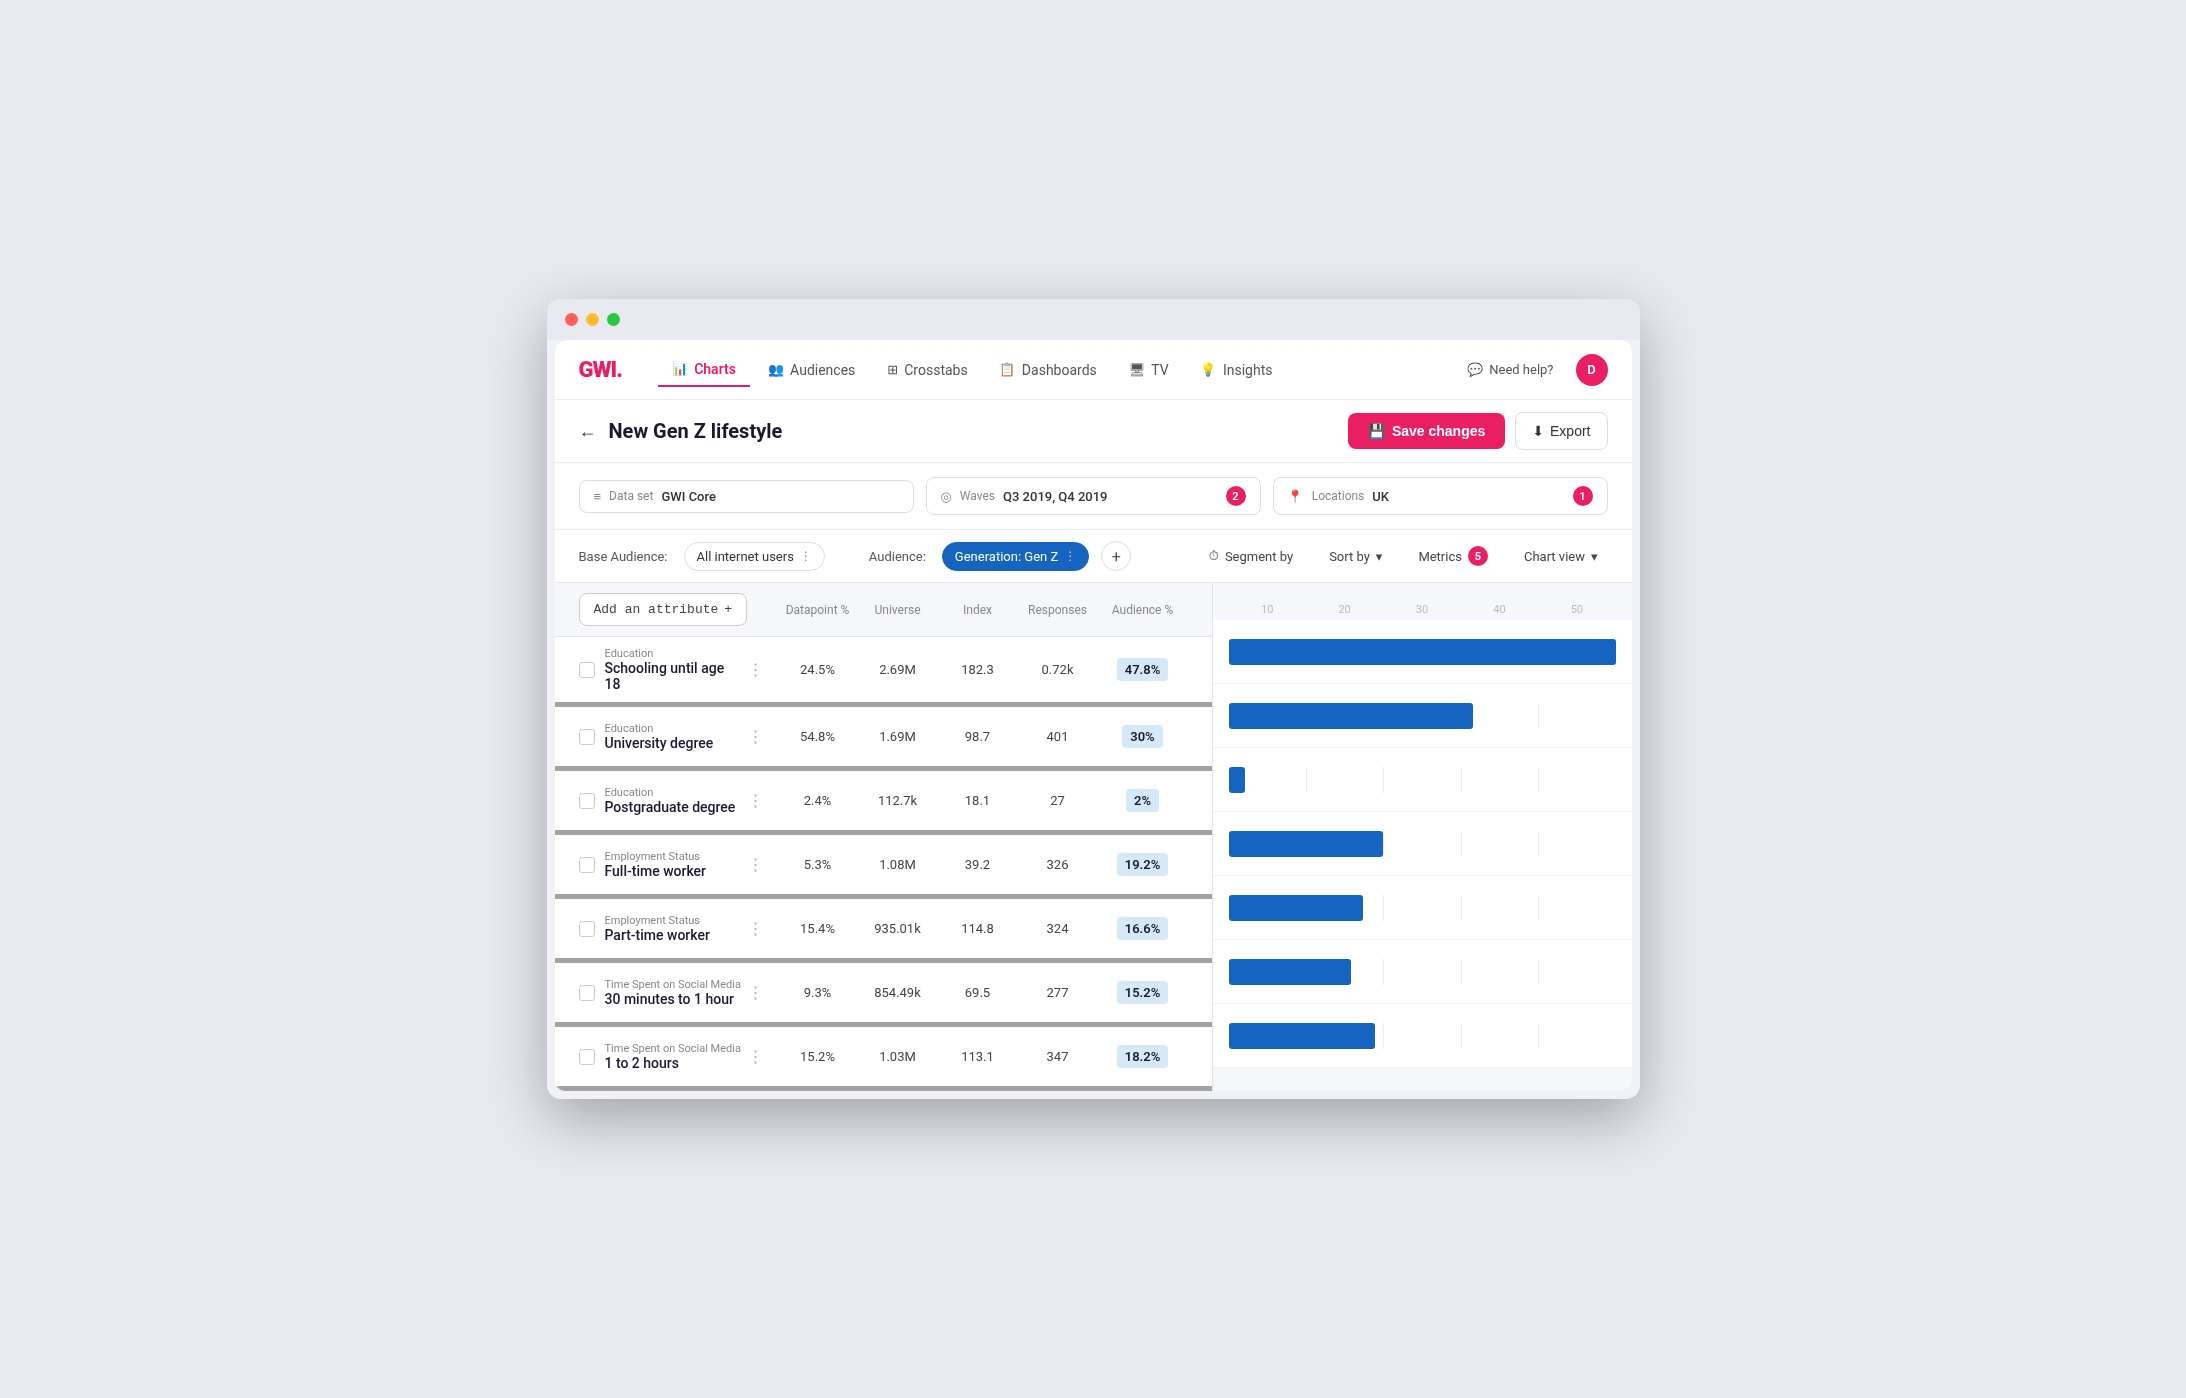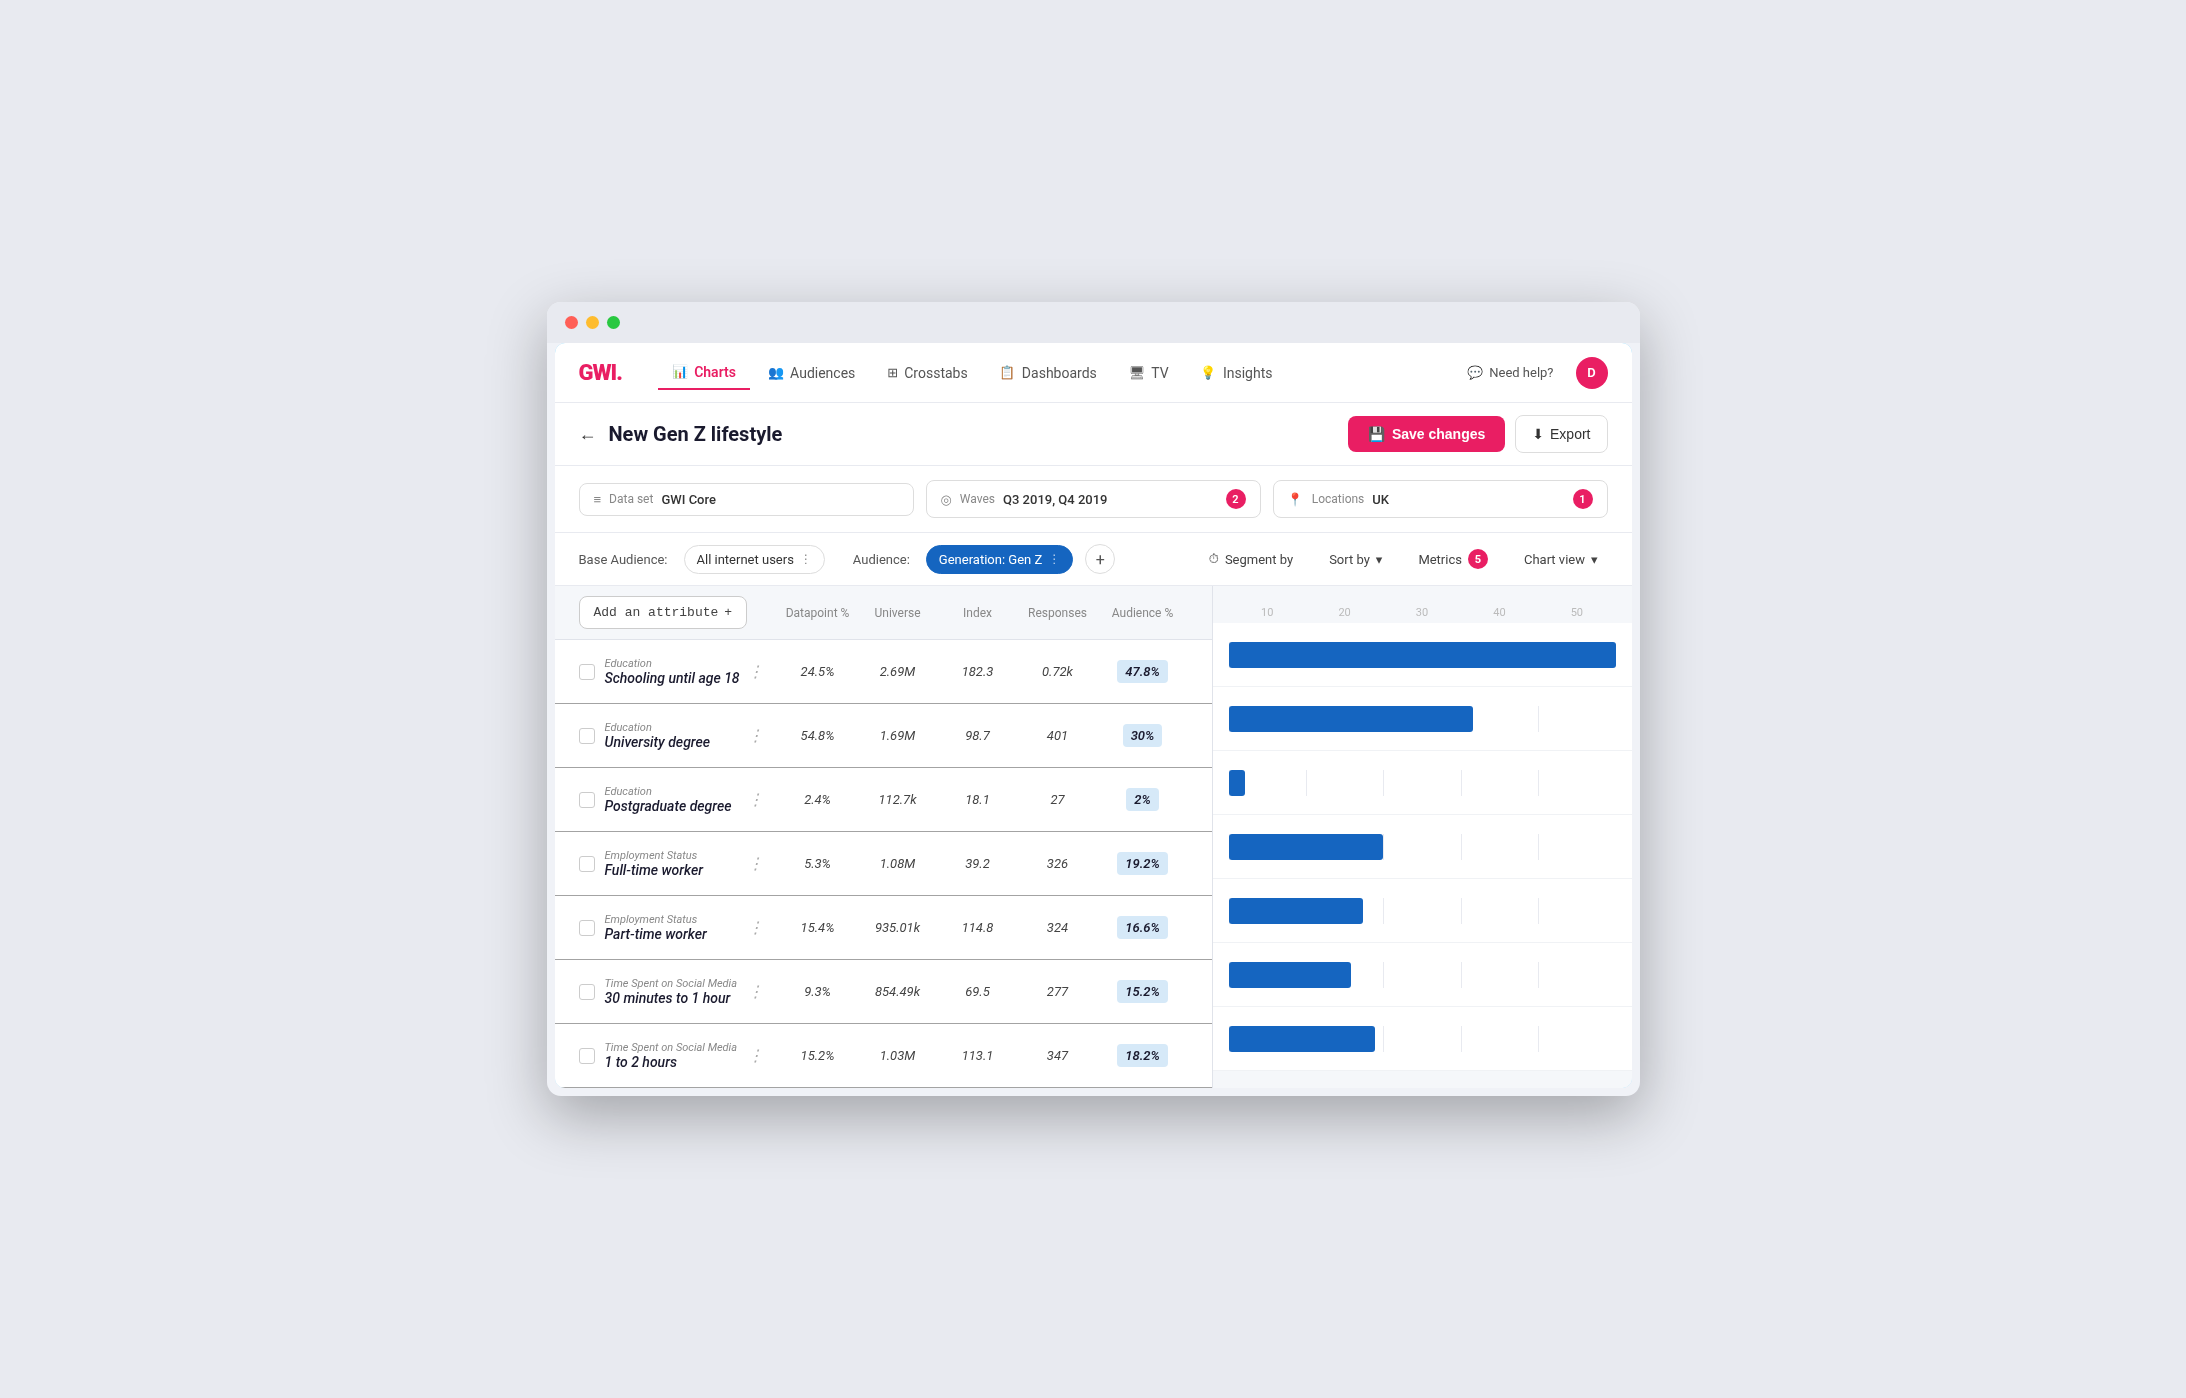--- a/index.html
+++ b/index.html
@@ -324,23 +324,22 @@
       color: #888;
       text-align: center;
       font-weight: 400;
     }
 
     .data-row {
       display: flex;
       align-items: center;
       padding: 10px 24px;
       background: #fff;
-      border-bottom: 1px solid #a3a3a3;
+      border-bottom: 5px solid #a3a3a3;
       min-height: 64px;
-      font-style: italic;
     }
     .row-checkbox {
       width: 16px;
       height: 16px;
       border: 1.5px solid #ccc;
       border-radius: 3px;
       margin-right: 10px;
       cursor: pointer;
       flex-shrink: 0;
     }
@@ -514,21 +513,21 @@
         <span class="filter-badge">1</span>
       </div>
     </div>
 
     <div class="audience-row">
       <span class="audience-label">Base Audience:</span>
       <div class="audience-chip">
         <span>All internet users</span>
         <span style="font-size:12px; color:#888">⋮</span>
       </div>
-      <span class="audience-label" style="margin-left: 16px">Audience:</span>
+      <span class="audience-label" style="margin-left: 32px">Audience:</span>
       <div class="audience-chip audience-chip-active">
         <span>Generation: Gen Z</span>
         <span style="font-size:12px; opacity:0.7">⋮</span>
       </div>
       <div class="add-audience">
         <span>+</span>
       </div>
       <div class="audience-controls">
         <div class="ctrl-btn">
           <span>⏱</span>

